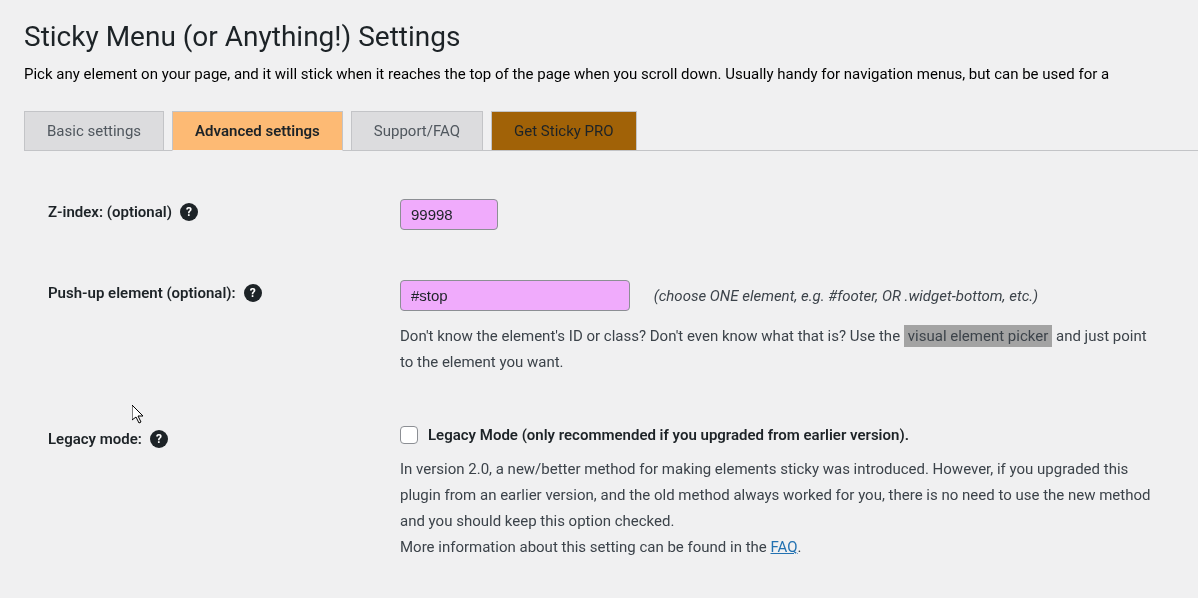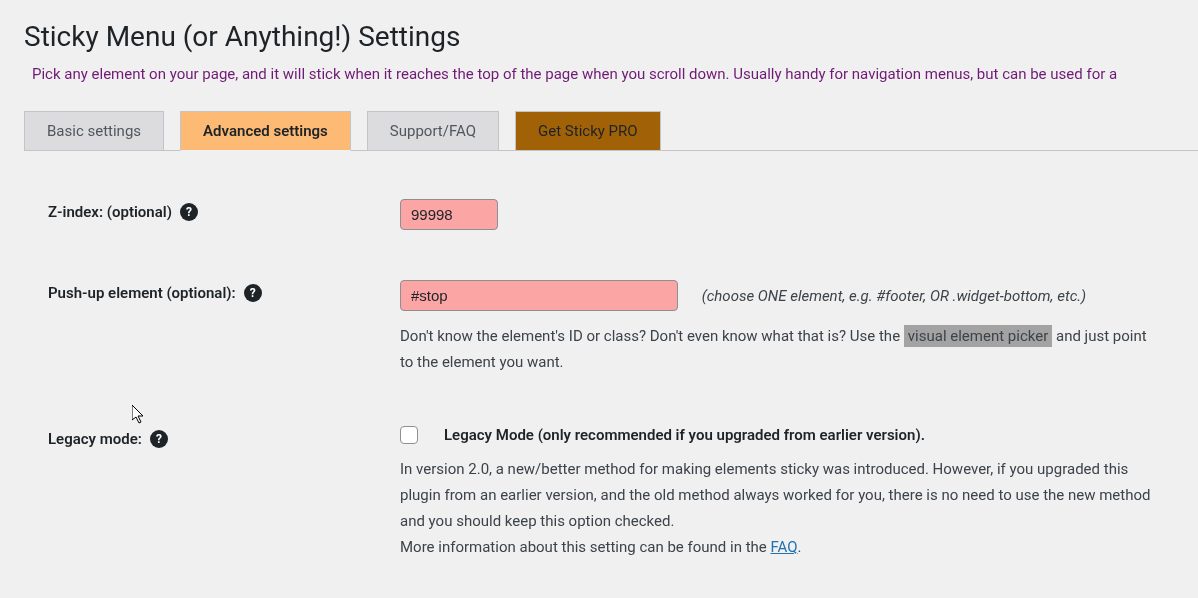--- a/index.html
+++ b/index.html
@@ -12,37 +12,36 @@
       width: 1198px;
       overflow: hidden;
     }
     h1 {
       font-size: 28px;
       font-weight: 400;
       color: #1d2327;
       margin-bottom: 12px;
     }
     .intro {
-      color: #701a75;
+      color: #000000;
       font-size: 15px;
       margin-bottom: 28px;
       white-space: nowrap;
-      margin-left: 8px;
     }
     .tabs {
       display: flex;
       border-bottom: 1px solid #c3c4c7;
       margin-bottom: 0;
     }
     .tab {
       padding: 10px 22px;
       background: #dcdcde;
       border: 1px solid #c3c4c7;
       border-bottom: none;
-      margin-right: 16px;
+      margin-right: 8px;
       color: #50575e;
       font-size: 15px;
       cursor: pointer;
     }
     .tab.active {
       background: #fdba74;
       border-bottom: 1px solid #f0f0f1;
       margin-bottom: -1px;
       color: #1d2327;
       font-weight: 600;
@@ -86,44 +85,44 @@
     .form-field {
       flex: 1;
       max-width: 760px;
     }
     .text-input {
       border: 1px solid #8c8f94;
       border-radius: 4px;
       padding: 6px 10px;
       font-size: 15px;
       color: #1d2327;
-      background: #fca5a5;
+      background: #f0abfc;
     }
     .input-small { width: 98px; }
-    .input-medium { width: 278px; }
+    .input-medium { width: 230px; }
     .hint-inline {
       font-style: italic;
       color: #3c434a;
       margin-left: 20px;
       font-size: 15px;
     }
     .desc {
       color: #3c434a;
       font-size: 15px;
       line-height: 1.75;
       margin-top: 12px;
     }
     .highlight {
       background: #a3a3a3;
       padding: 2px 4px;
     }
     .checkbox-wrap {
       display: flex;
       align-items: center;
-      gap: 26px;
+      gap: 10px;
     }
     .checkbox {
       width: 18px;
       height: 18px;
       border: 1px solid #8c8f94;
       border-radius: 4px;
       background: #fff;
       cursor: pointer;
     }
     .checkbox-label {

